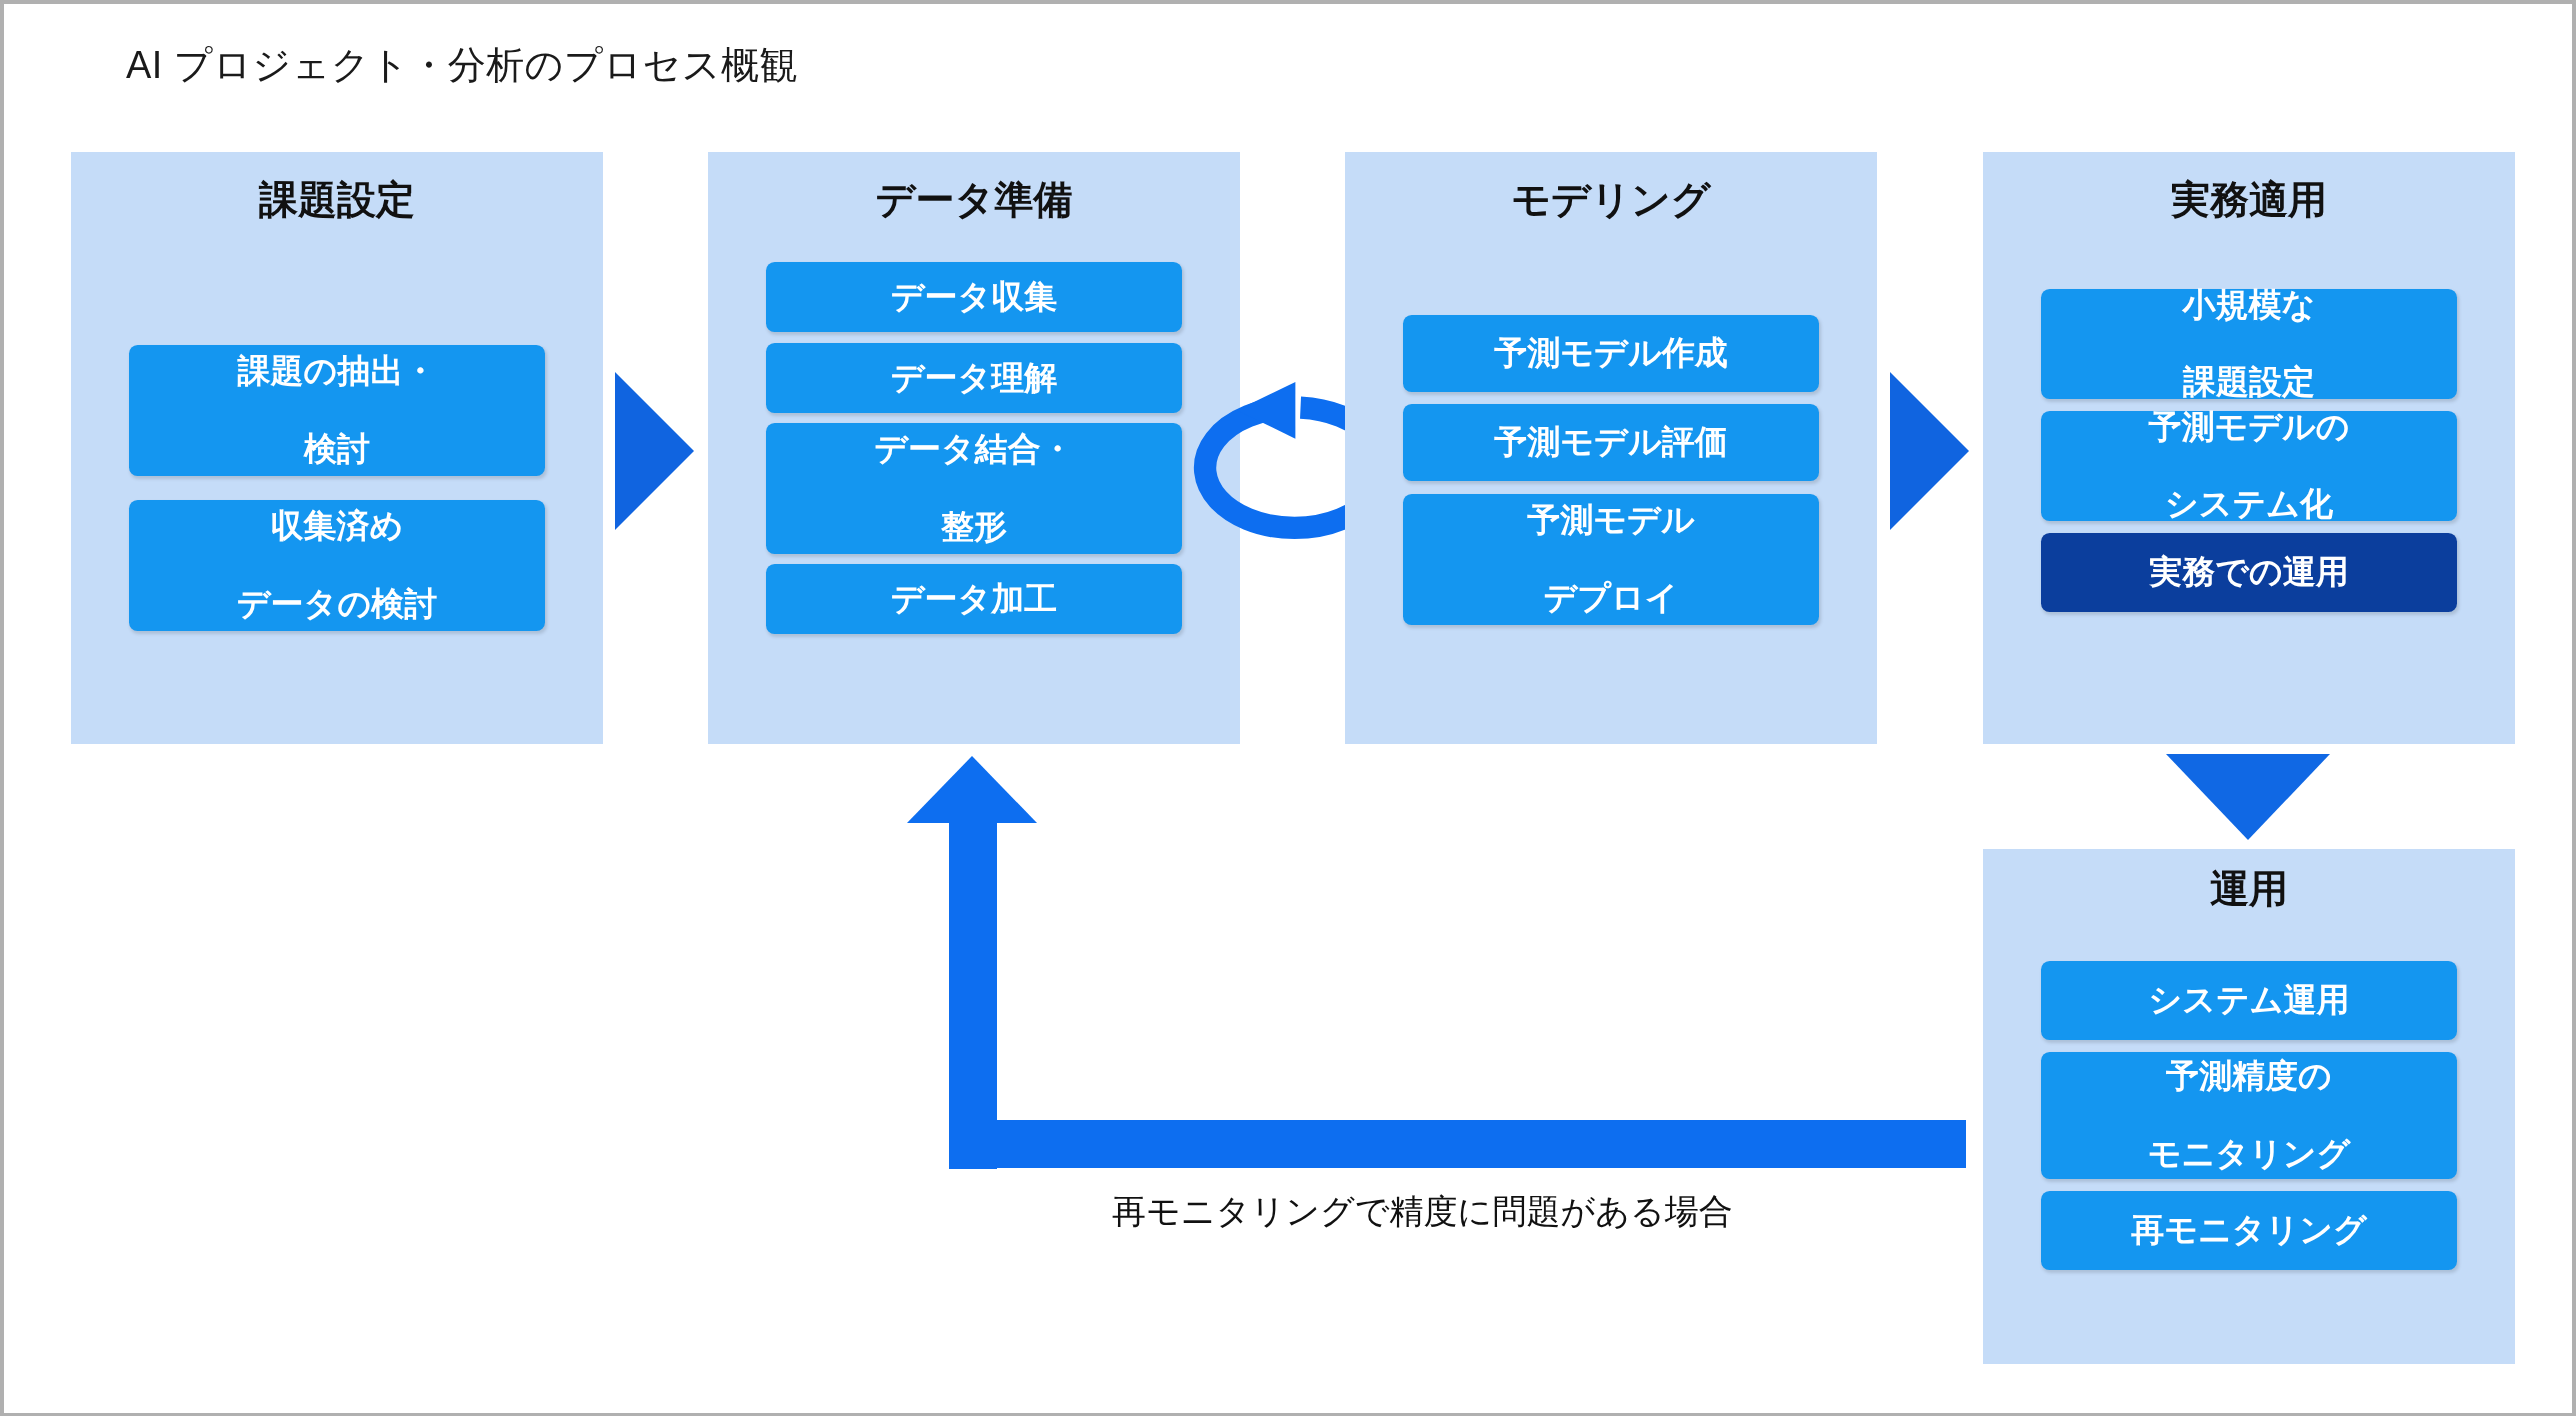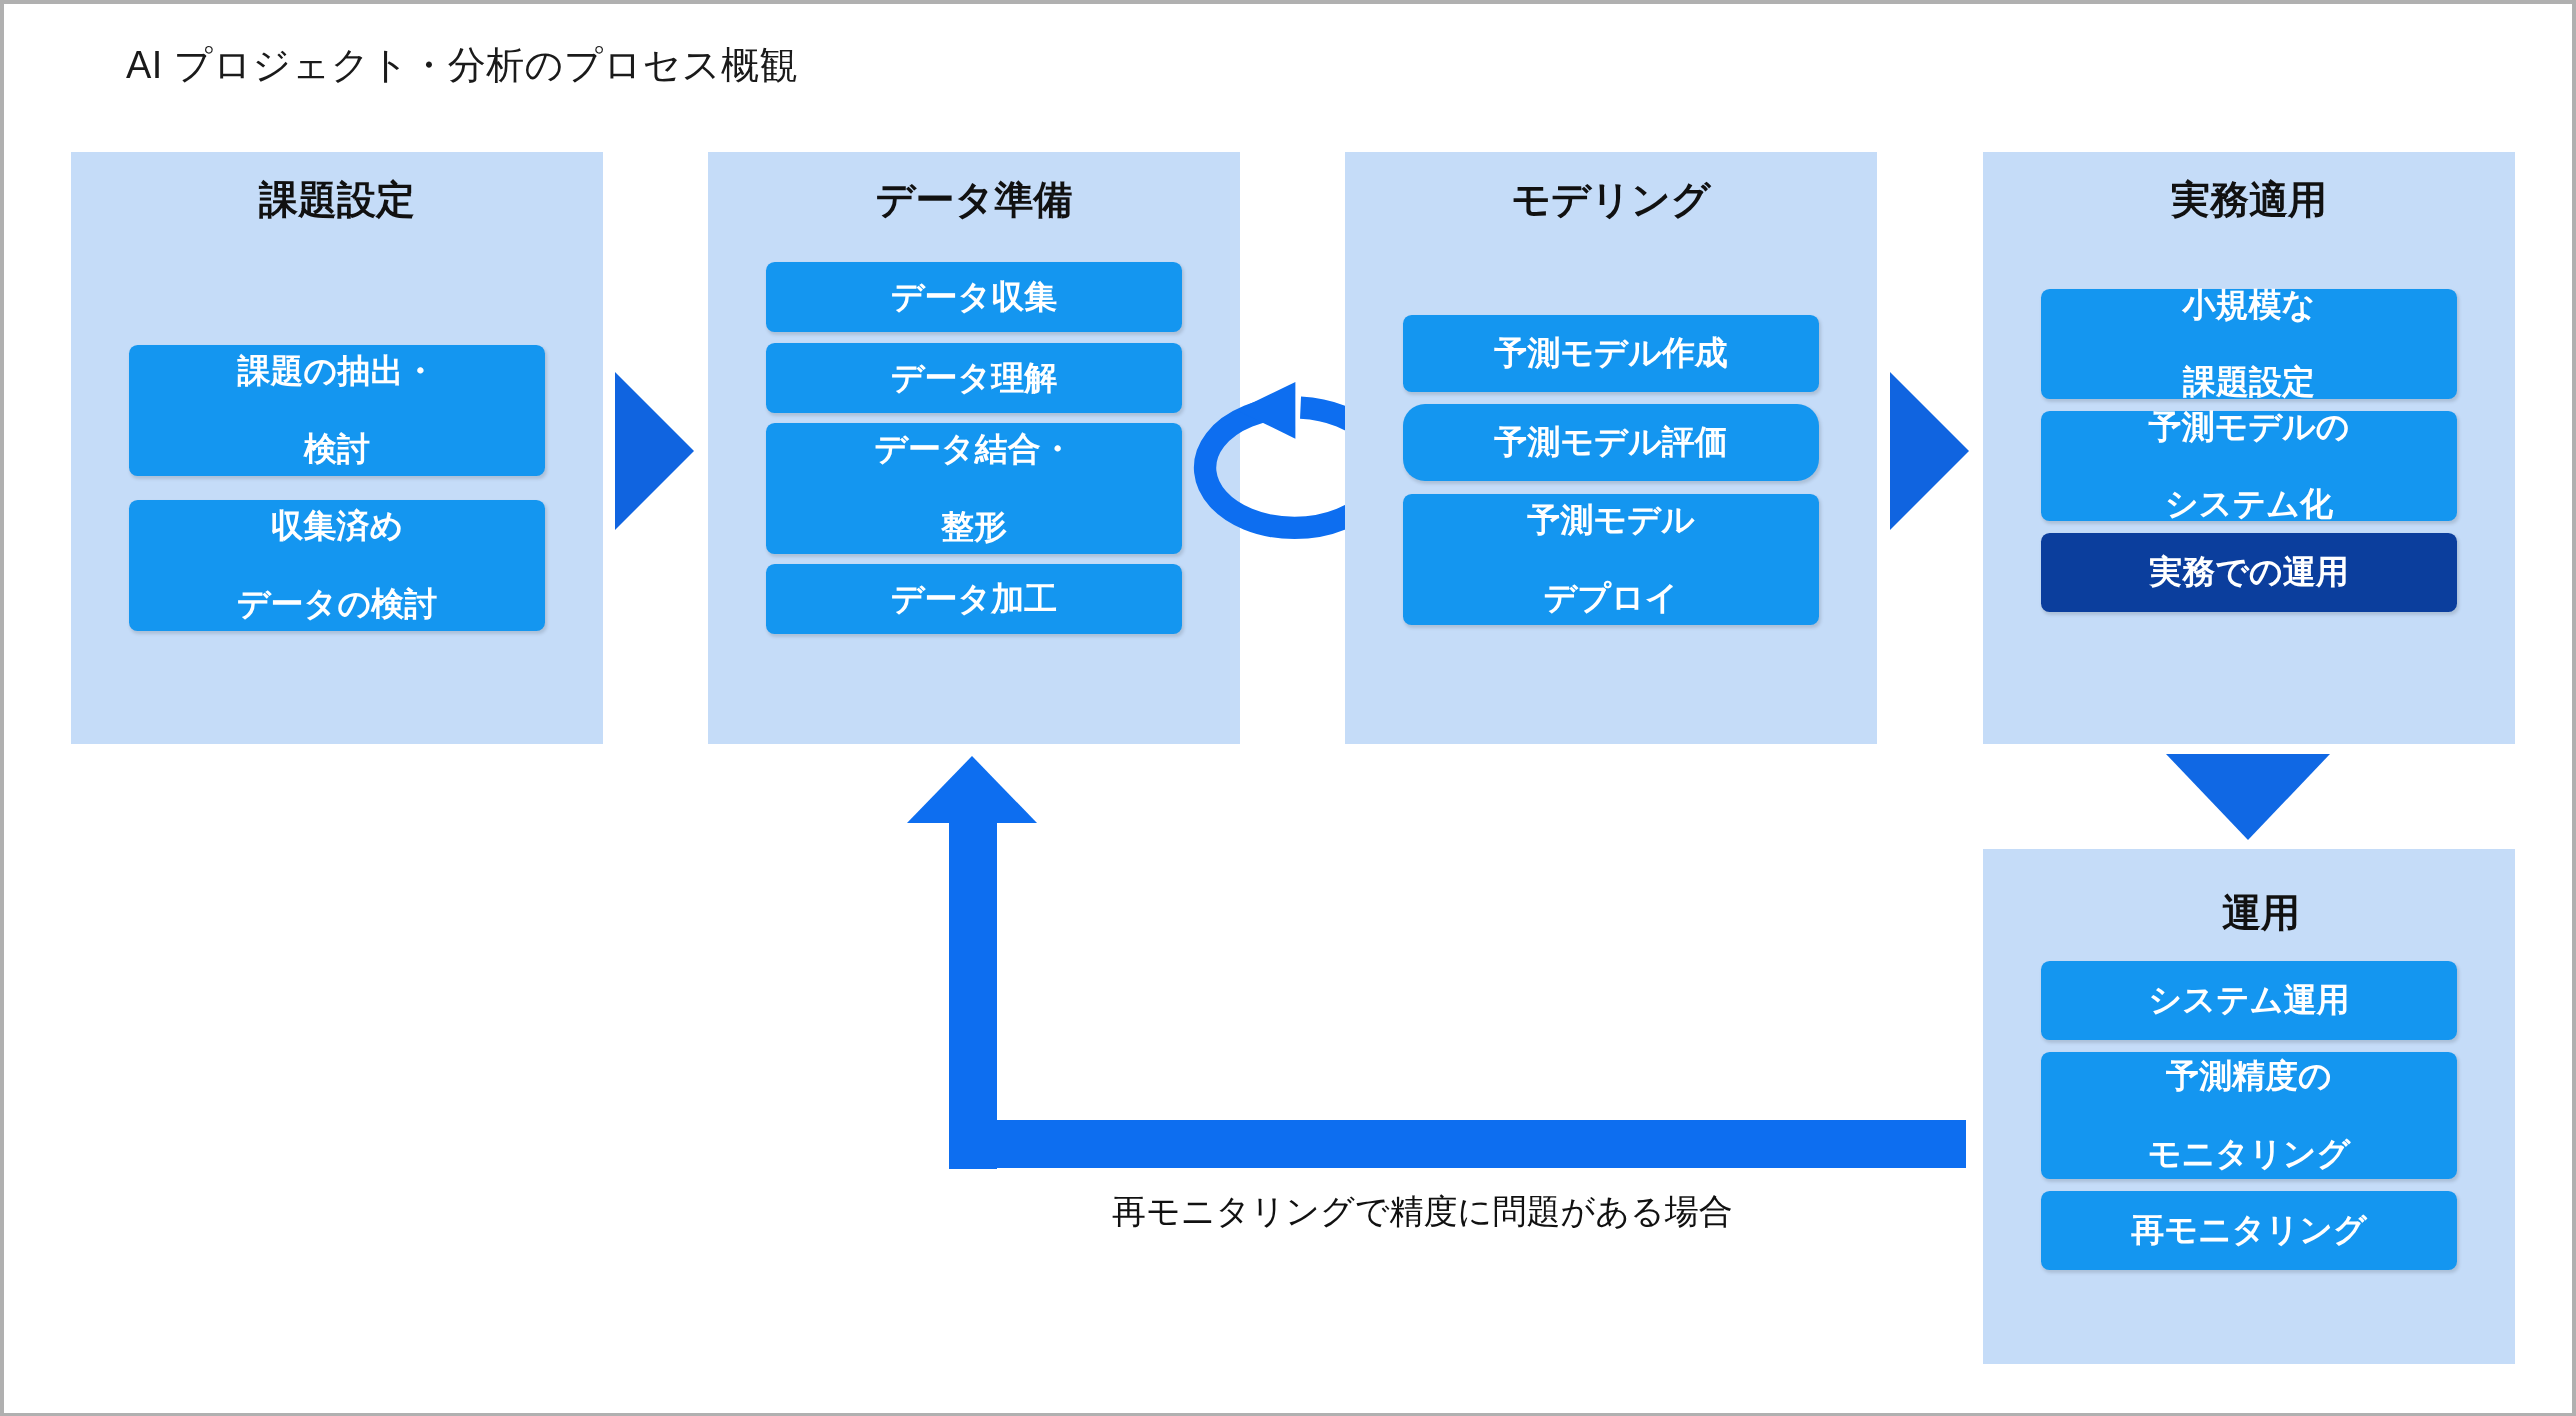--- a/index.html
+++ b/index.html
@@ -160,21 +160,21 @@
       <path d="M 118 38
                A 104 70 0 1 0 132 38" fill="none" stroke="#0d6ef0" stroke-width="26" stroke-linecap="butt"></path>
       <polygon points="126,8 126,74 58,41" fill="#0d6ef0"></polygon>
     </svg>
 
     <div class="stage" style="left:1341px; top:148px; width:532px; height:592px;">
       <div class="stage-title" style="top:20.6px;">モデリング</div>
       <div class="chip" style="left:58px; top:163px; width:416px; height:77px;">
         <span>予測モデル作成</span>
       </div>
-      <div class="chip" style="left:58px; top:252px; width:416px; height:77px;border-radius:22px;">
+      <div class="chip" style="left:58px; top:252px; width:416px; height:77px;">
         <span>予測モデル評価</span>
       </div>
       <div class="chip" style="left:58px; top:342px; width:416px; height:131px;">
         <span>
           <span>予測モデル</span><br>
           <span>デプロイ</span>
         </span>
       </div>
     </div>
 
@@ -195,21 +195,21 @@
         </span>
       </div>
       <div class="chip dark" style="left:58px; top:381px; width:416px; height:79px;">
         <span>実務での運用</span>
       </div>
     </div>
 
     <div class="tri-down" style="left:2162px; top:750px;"></div>
 
     <div class="stage" style="left:1979px; top:845px; width:532px; height:515px;">
-      <div class="stage-title" style="top:37px;padding-left:12px;">運用</div>
+      <div class="stage-title" style="top:13px;">運用</div>
       <div class="chip" style="left:58px; top:112px; width:416px; height:79px;">
         <span>システム運用</span>
       </div>
       <div class="chip" style="left:58px; top:203px; width:416px; height:127px;">
         <span>
           <span>予測精度の</span><br>
           <span>モニタリング</span>
         </span>
       </div>
       <div class="chip" style="left:58px; top:342px; width:416px; height:79px;">

